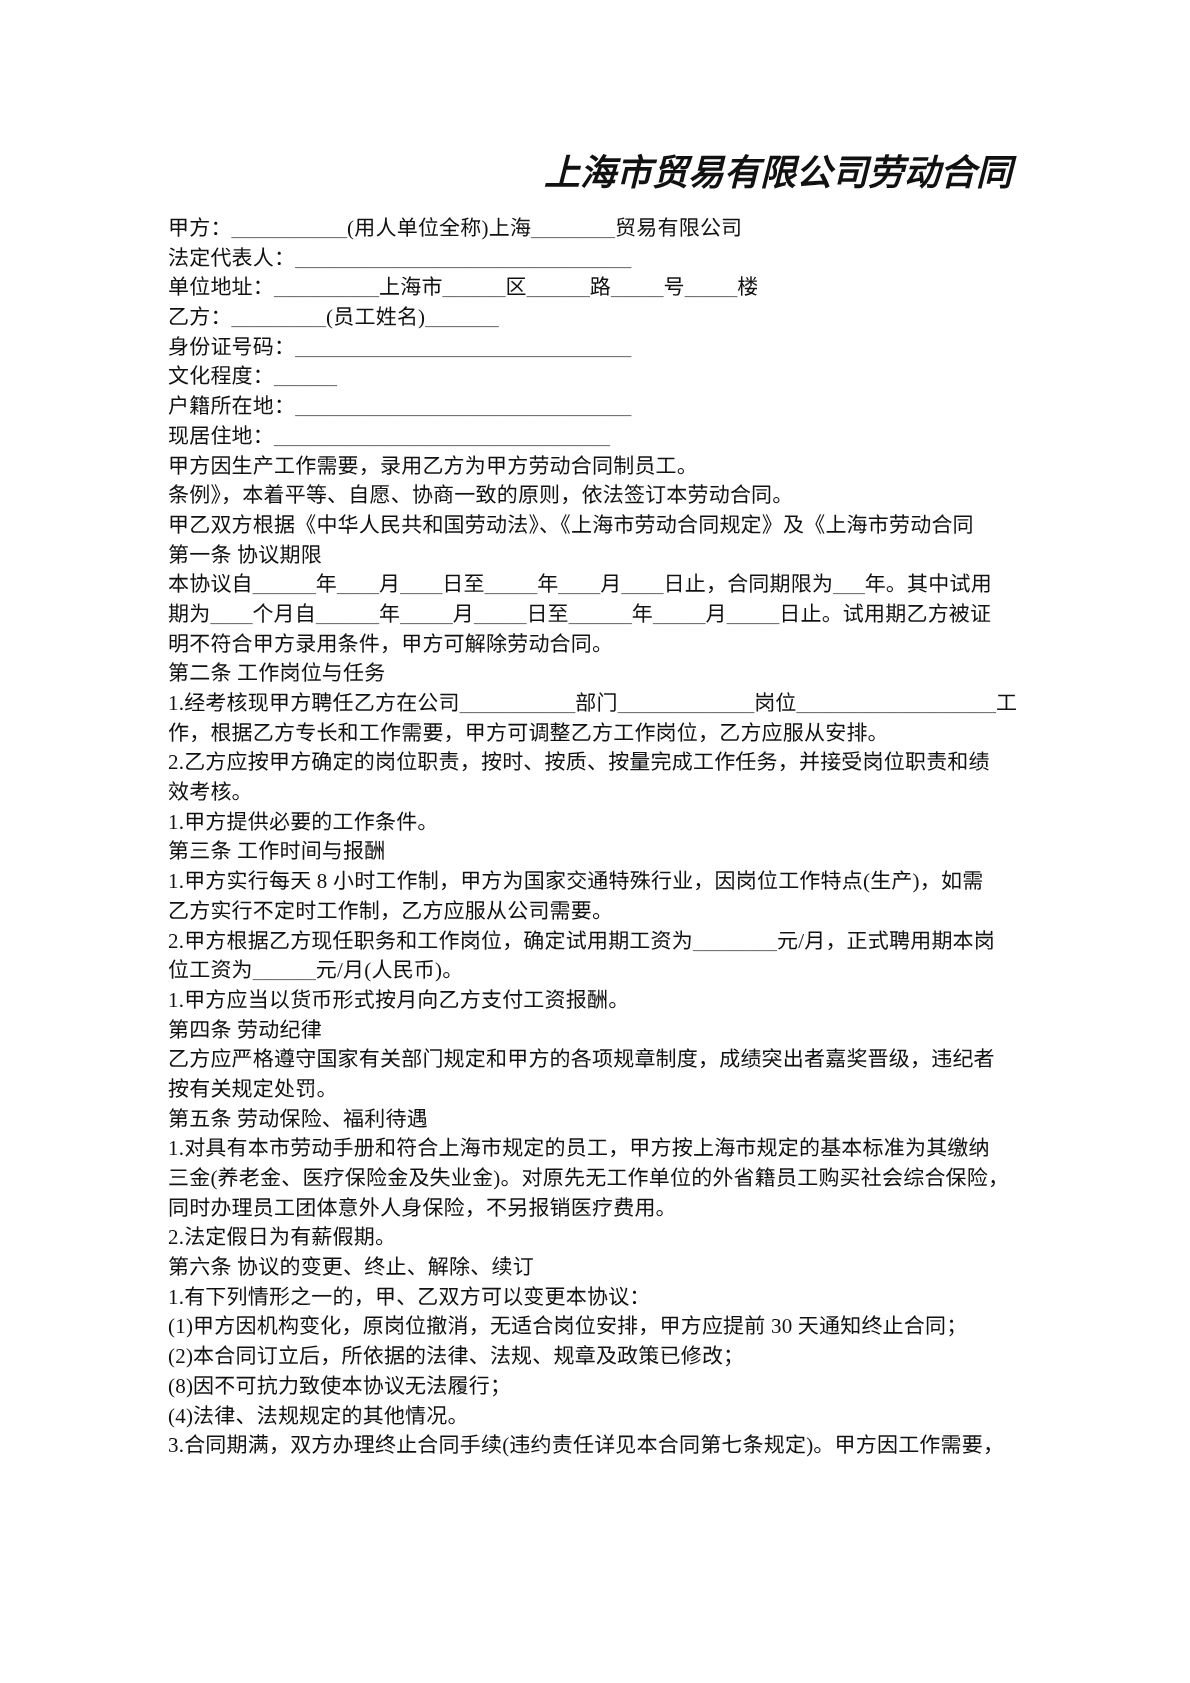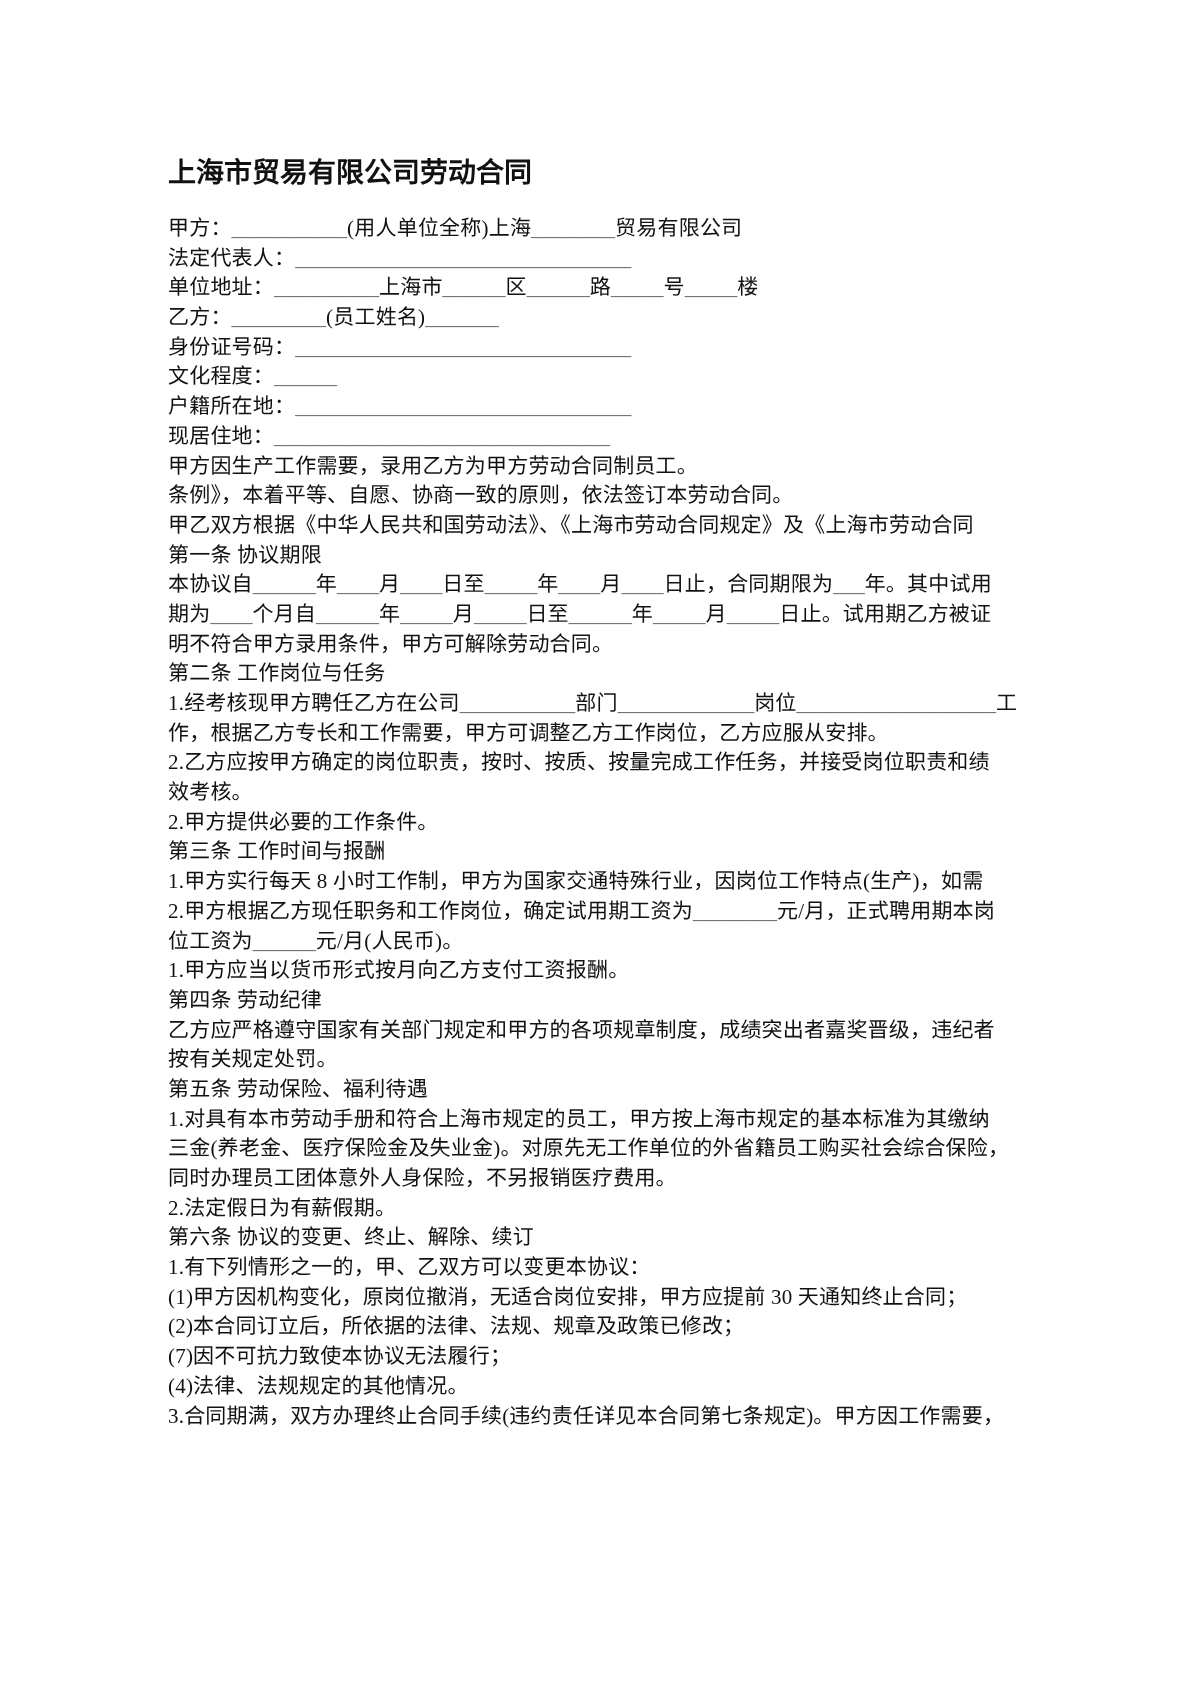--- a/index.html
+++ b/index.html
@@ -13,26 +13,27 @@
     width:1190px;
     height:1683px;
     box-sizing:border-box;
     background:var(--page-bg);
     padding:150px 178px 0 168px;
     font-family:"Liberation Serif","DejaVu Serif",serif;
     color:var(--text-color);
     overflow:hidden;
   }
   .title{
-    font-size:28px;
+    font-size:36px;
     font-weight:700;
     line-height:46px;
-    text-align:left;
+    text-align:right;
     margin:0 0 18px 0;
     white-space:nowrap;
+    font-style:italic;
   }
   .body-lines{
     width:844px;
   }
   .line{
     font-size:21px;
     line-height:29.7px;
     height:29.7px;
     white-space:nowrap;
     letter-spacing:0.2px;
@@ -61,35 +62,36 @@
       <div class="line">甲乙双方根据《中华人民共和国劳动法》、《上海市劳动合同规定》及《上海市劳动合同</div>
       <div class="line">第一条 协议期限</div>
       <div class="line">本协议自<span class="blank">______</span>年<span class="blank">____</span>月<span class="blank">____</span>日至<span class="blank">_____</span>年<span class="blank">____</span>月<span class="blank">____</span>日止，合同期限为<span class="blank">___</span>年。其中试用</div>
       <div class="line">期为<span class="blank">____</span>个月自<span class="blank">______</span>年<span class="blank">_____</span>月<span class="blank">_____</span>日至<span class="blank">______</span>年<span class="blank">_____</span>月<span class="blank">_____</span>日止。试用期乙方被证</div>
       <div class="line">明不符合甲方录用条件，甲方可解除劳动合同。</div>
       <div class="line">第二条 工作岗位与任务</div>
       <div class="line">1.经考核现甲方聘任乙方在公司<span class="blank">___________</span>部门<span class="blank">_____________</span>岗位<span class="blank">___________________</span>工</div>
       <div class="line">作，根据乙方专长和工作需要，甲方可调整乙方工作岗位，乙方应服从安排。</div>
       <div class="line">2.乙方应按甲方确定的岗位职责，按时、按质、按量完成工作任务，并接受岗位职责和绩</div>
       <div class="line">效考核。</div>
-      <div class="line">2.甲方提供必要的工作条件。</div>
+      <div class="line">1.甲方提供必要的工作条件。</div>
       <div class="line">第三条 工作时间与报酬</div>
       <div class="line">1.甲方实行每天 8 小时工作制，甲方为国家交通特殊行业，因岗位工作特点(生产)，如需</div>
+      <div class="line">乙方实行不定时工作制，乙方应服从公司需要。</div>
       <div class="line">2.甲方根据乙方现任职务和工作岗位，确定试用期工资为<span class="blank">________</span>元/月，正式聘用期本岗</div>
       <div class="line">位工资为<span class="blank">______</span>元/月(人民币)。</div>
       <div class="line">1.甲方应当以货币形式按月向乙方支付工资报酬。</div>
       <div class="line">第四条 劳动纪律</div>
       <div class="line">乙方应严格遵守国家有关部门规定和甲方的各项规章制度，成绩突出者嘉奖晋级，违纪者</div>
       <div class="line">按有关规定处罚。</div>
       <div class="line">第五条 劳动保险、福利待遇</div>
       <div class="line">1.对具有本市劳动手册和符合上海市规定的员工，甲方按上海市规定的基本标准为其缴纳</div>
       <div class="line">三金(养老金、医疗保险金及失业金)。对原先无工作单位的外省籍员工购买社会综合保险，</div>
       <div class="line">同时办理员工团体意外人身保险，不另报销医疗费用。</div>
       <div class="line">2.法定假日为有薪假期。</div>
       <div class="line">第六条 协议的变更、终止、解除、续订</div>
       <div class="line">1.有下列情形之一的，甲、乙双方可以变更本协议：</div>
       <div class="line">(1)甲方因机构变化，原岗位撤消，无适合岗位安排，甲方应提前 30 天通知终止合同；</div>
       <div class="line">(2)本合同订立后，所依据的法律、法规、规章及政策已修改；</div>
-      <div class="line">(7)因不可抗力致使本协议无法履行；</div>
+      <div class="line">(8)因不可抗力致使本协议无法履行；</div>
       <div class="line">(4)法律、法规规定的其他情况。</div>
       <div class="line">3.合同期满，双方办理终止合同手续(违约责任详见本合同第七条规定)。甲方因工作需要，</div>
     </div>
 </div>
 
 </body></html>

